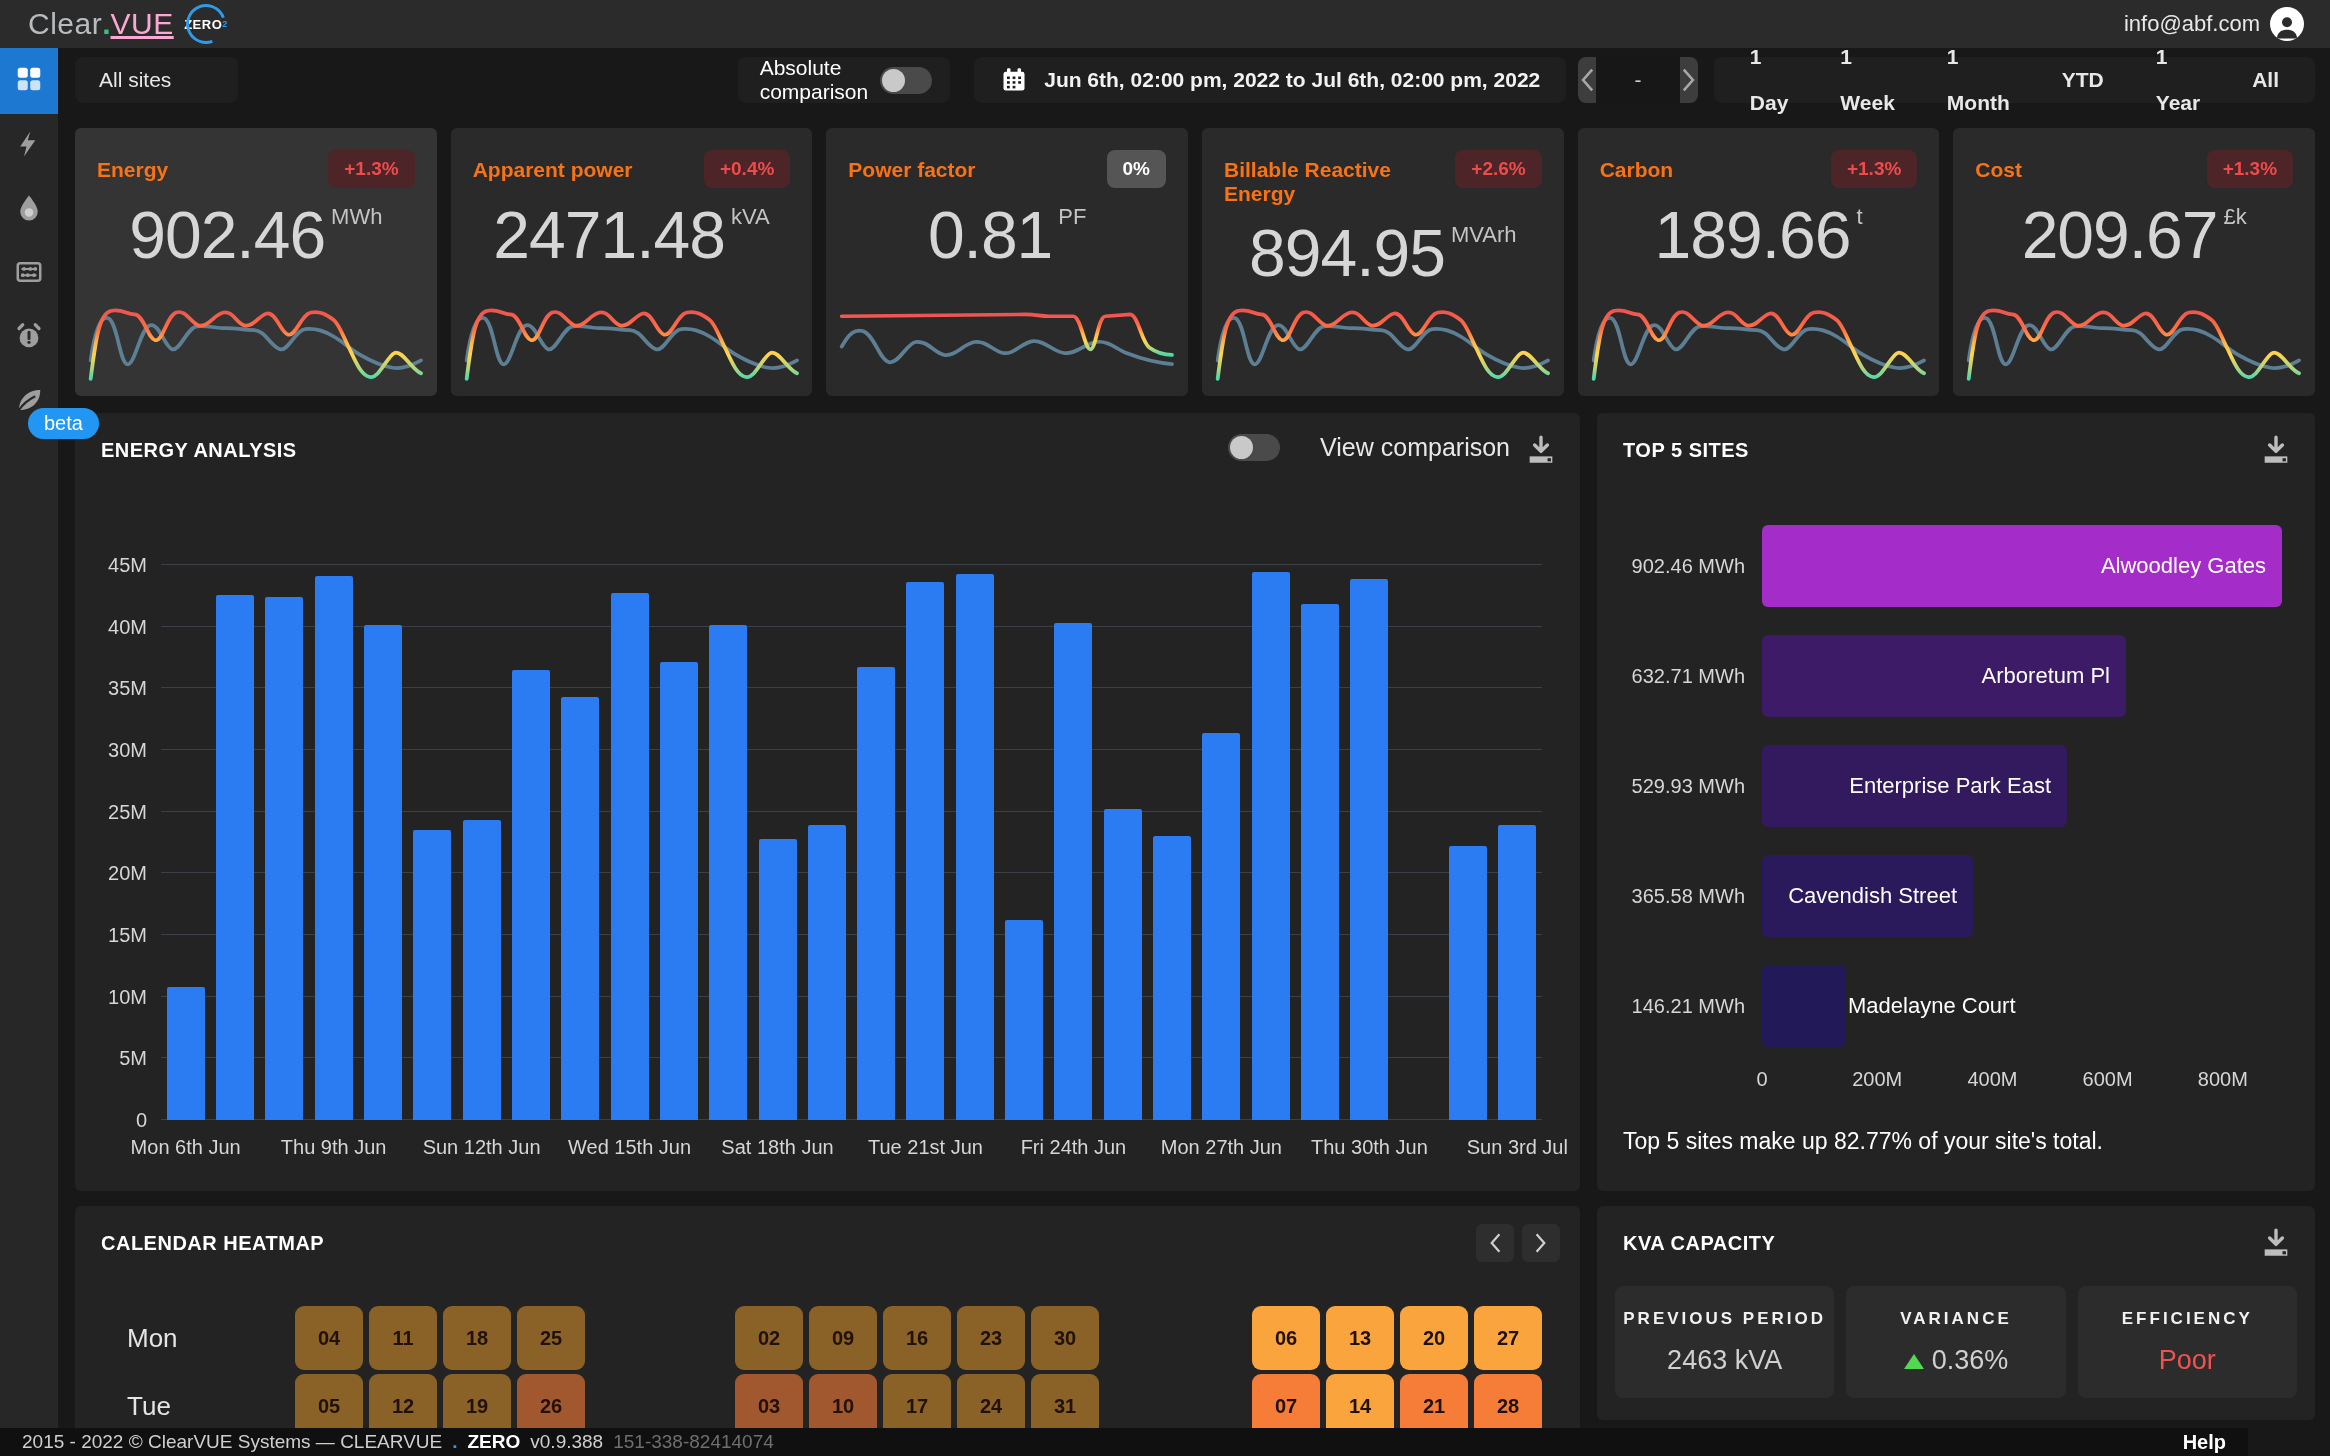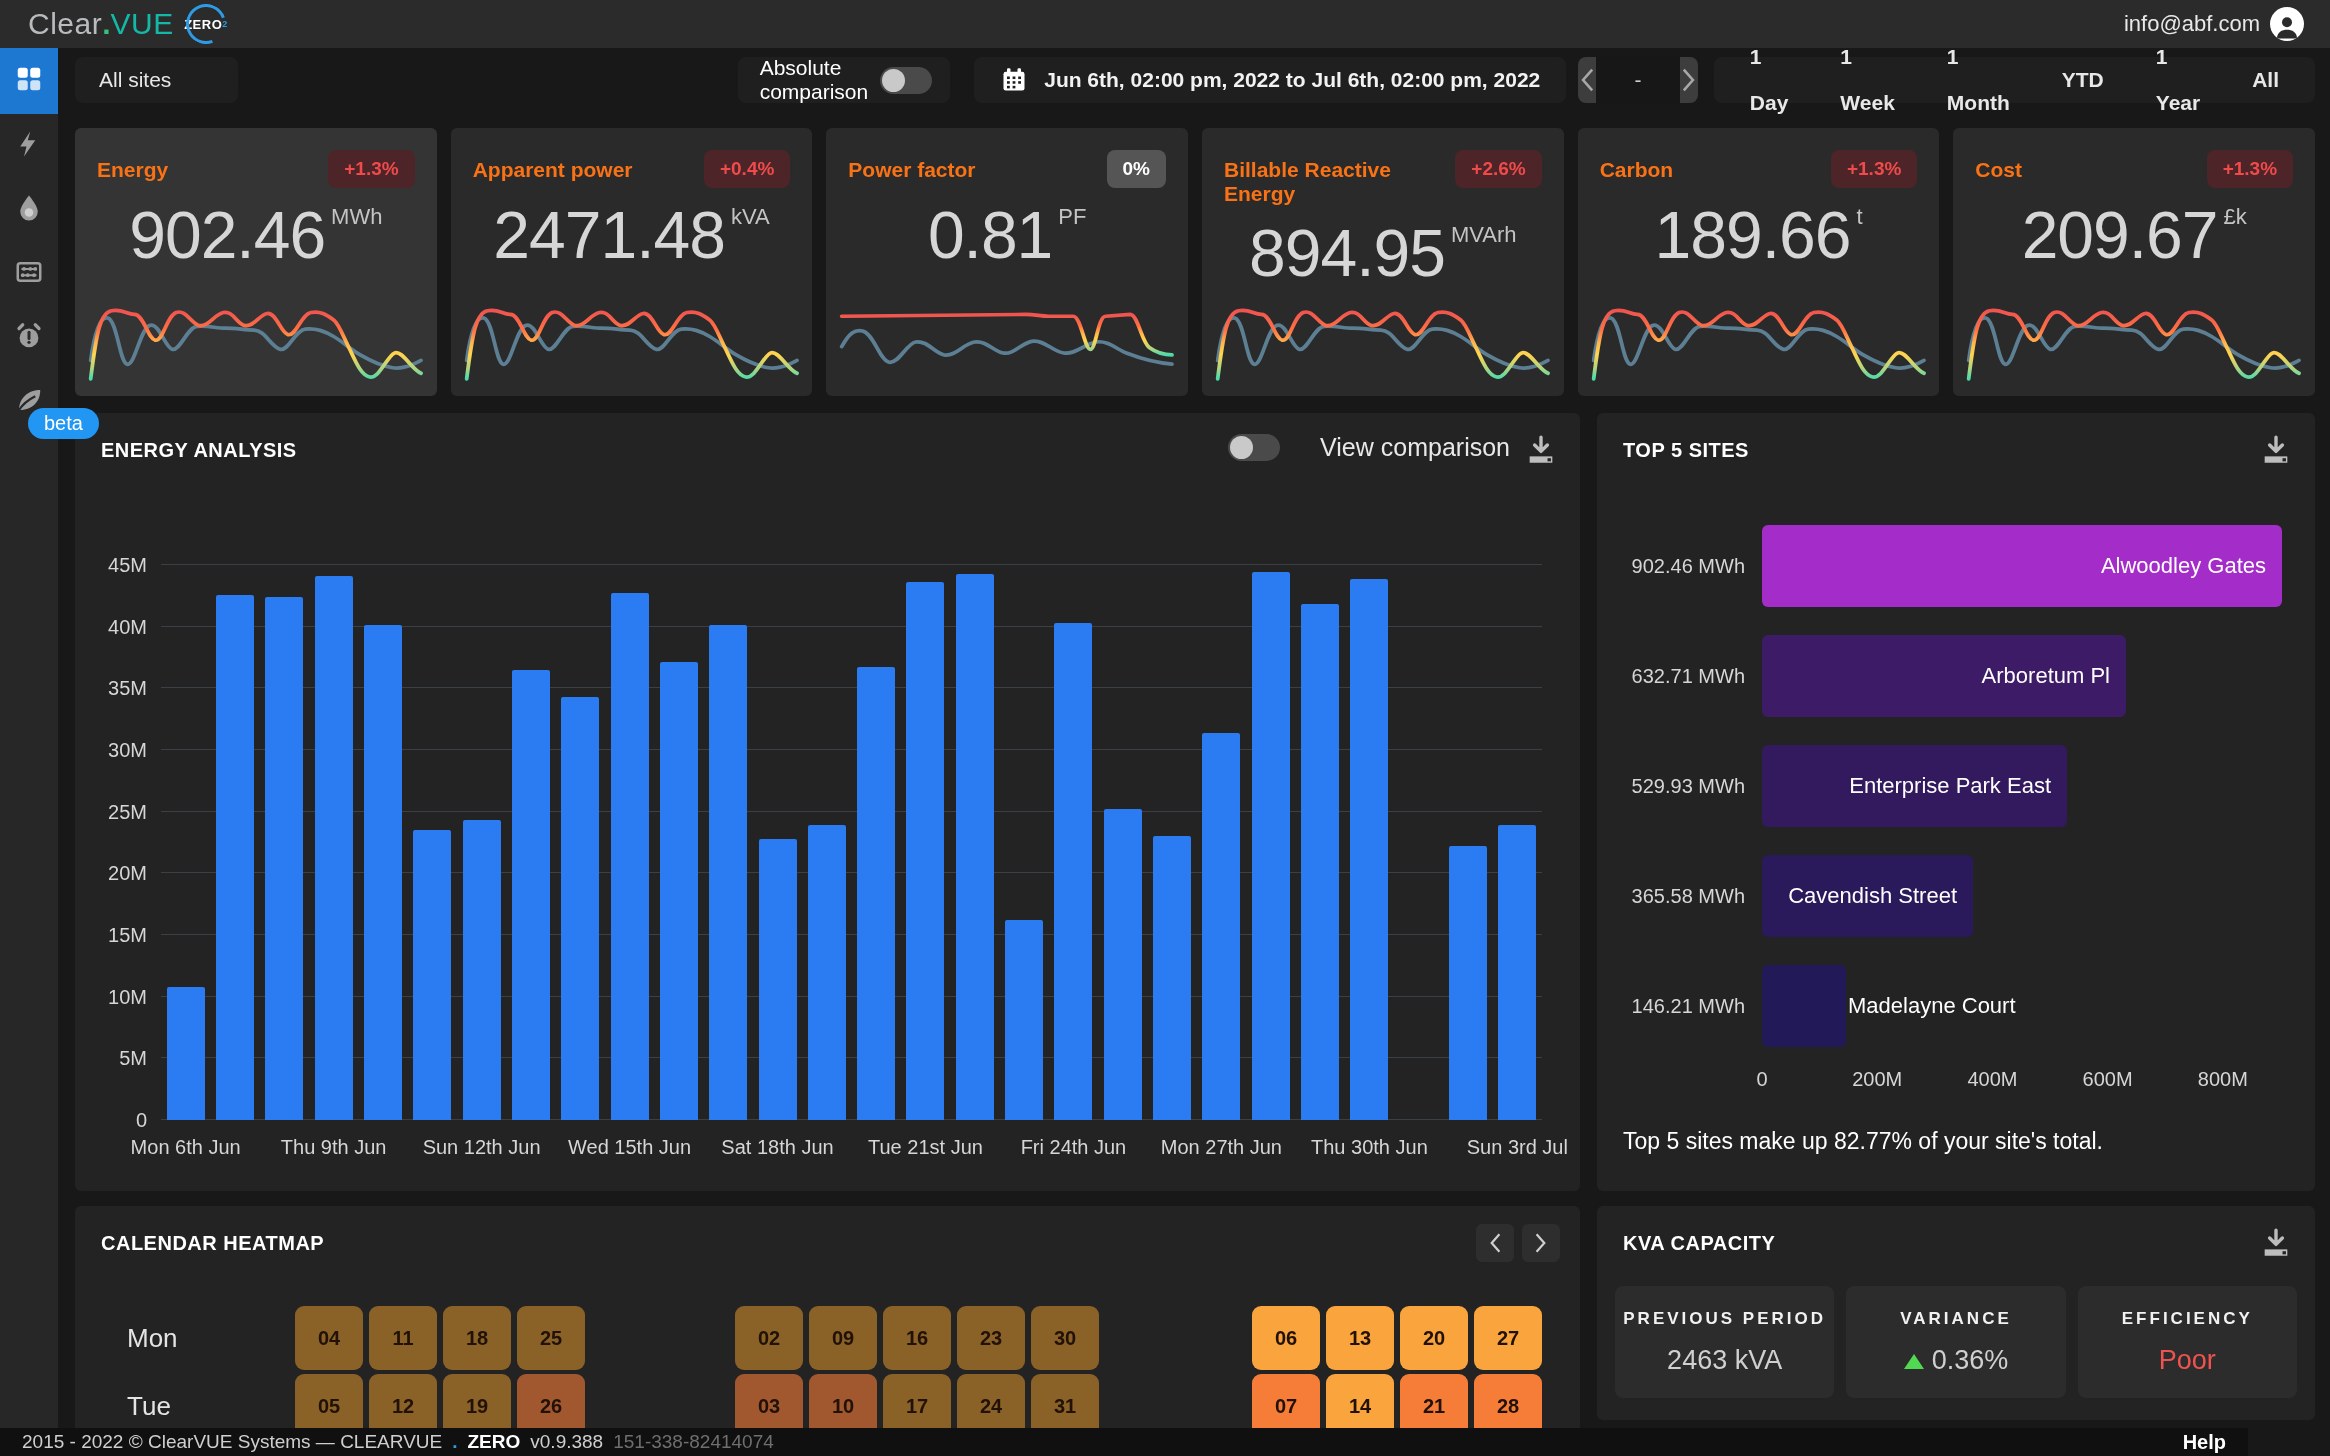--- a/index.html
+++ b/index.html
@@ -5,21 +5,21 @@
   * { box-sizing: border-box; margin: 0; padding: 0; }
   html,body { background:#181818; }
   body { font-family:"Liberation Sans","DejaVu Sans",sans-serif; }
   .app { position:relative; width:2330px; height:1456px; background:#181818; overflow:hidden; }
 
   
   .topbar { position:absolute; left:0; top:0; width:2330px; height:48px; background:#2b2b2b; display:flex; align-items:center; justify-content:space-between; padding:0 26px 0 28px; z-index:5; }
   .logo { display:flex; align-items:center; gap:10px; }
   .logo-clear { font-size:30px; font-weight:300; color:#b9bcbe; letter-spacing:.5px; }
   .logo-dot { color:#39c07c; font-weight:700; font-size:30px; }
-  .logo-vue { font-size:30px; font-weight:400; color:#14b8a6; letter-spacing:.5px; }
+  .logo-vue { font-size:30px; font-weight:400; color:#f9a8d4; letter-spacing:.5px;text-decoration:underline; }
   .zero-badge { position:relative; width:44px; height:44px; display:flex; align-items:center; justify-content:center; }
   .zero-ring { position:absolute; inset:2px; border:3px solid #2e9be6; border-radius:50%; border-right-color:transparent; transform:rotate(25deg); }
   .zero-text { font-size:13px; font-weight:800; color:#fff; letter-spacing:.5px; }
   .zero-sub { font-size:9px; color:#2e9be6; font-weight:700; }
   .user { display:flex; align-items:center; gap:10px; }
   .user-email { color:#e8e8e8; font-size:22px; }
   .avatar { width:34px; height:34px; border-radius:50%; background:#fff; display:flex; align-items:flex-end; justify-content:center; overflow:hidden; }
 
   
   .sidebar { position:absolute; left:0; top:48px; width:58px; bottom:28px; background:#272727; z-index:4; }

